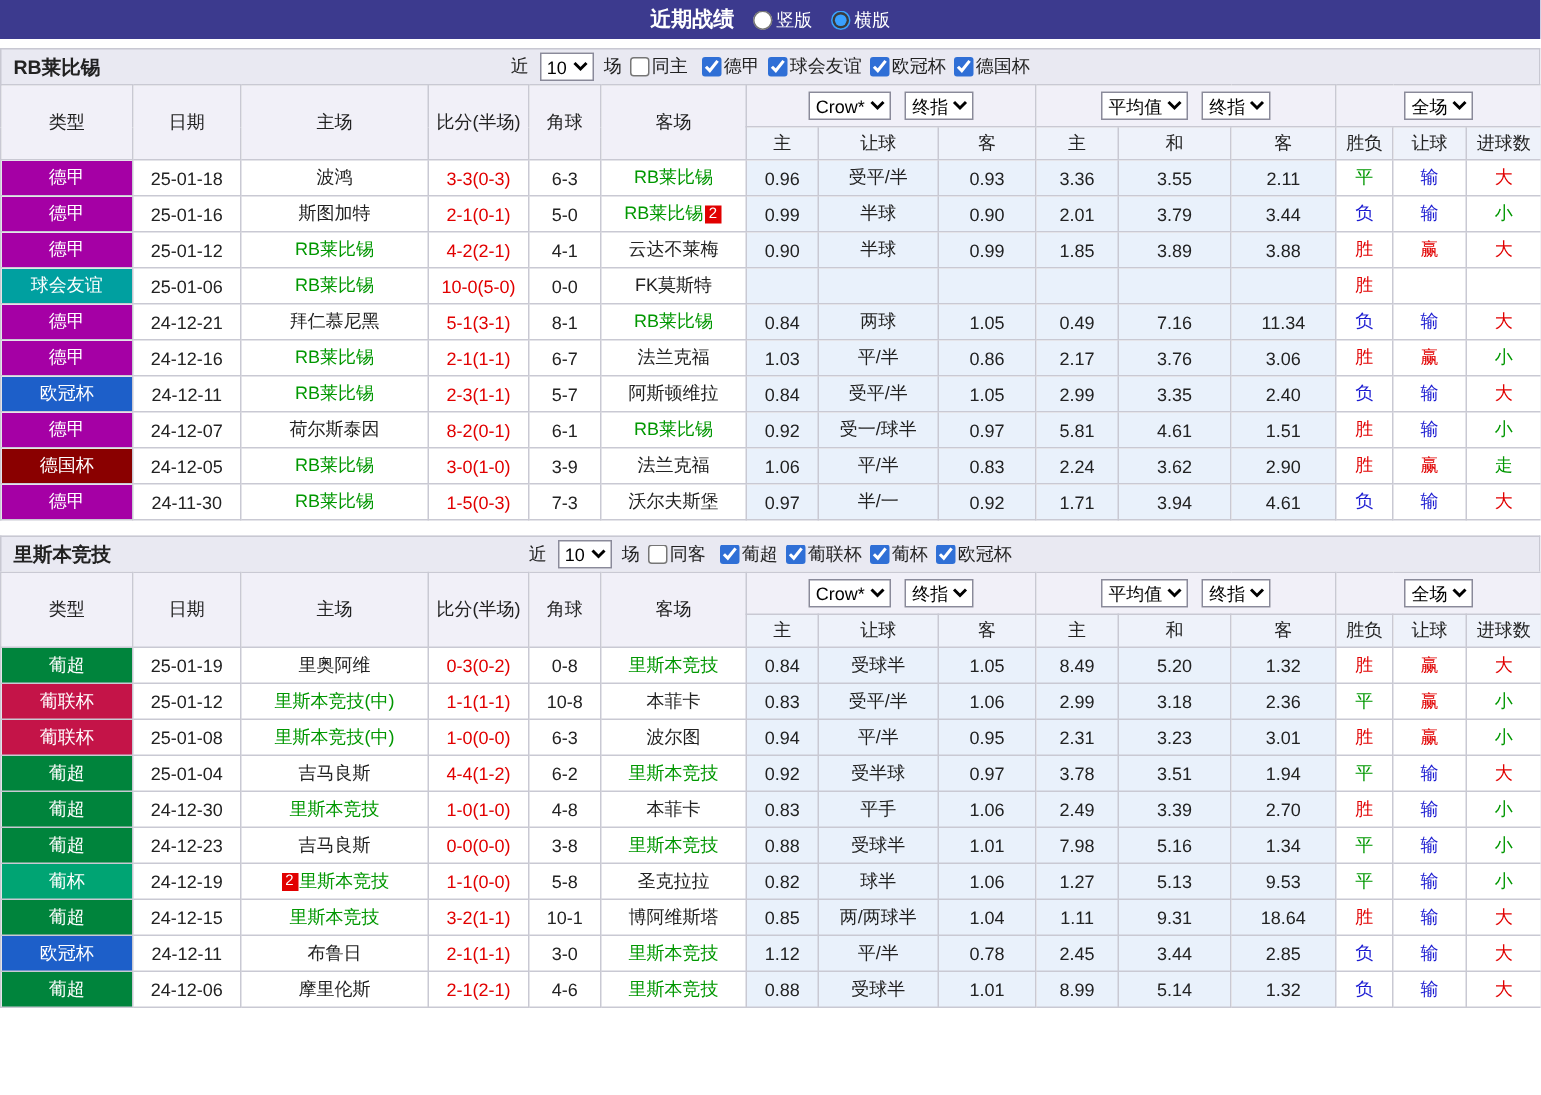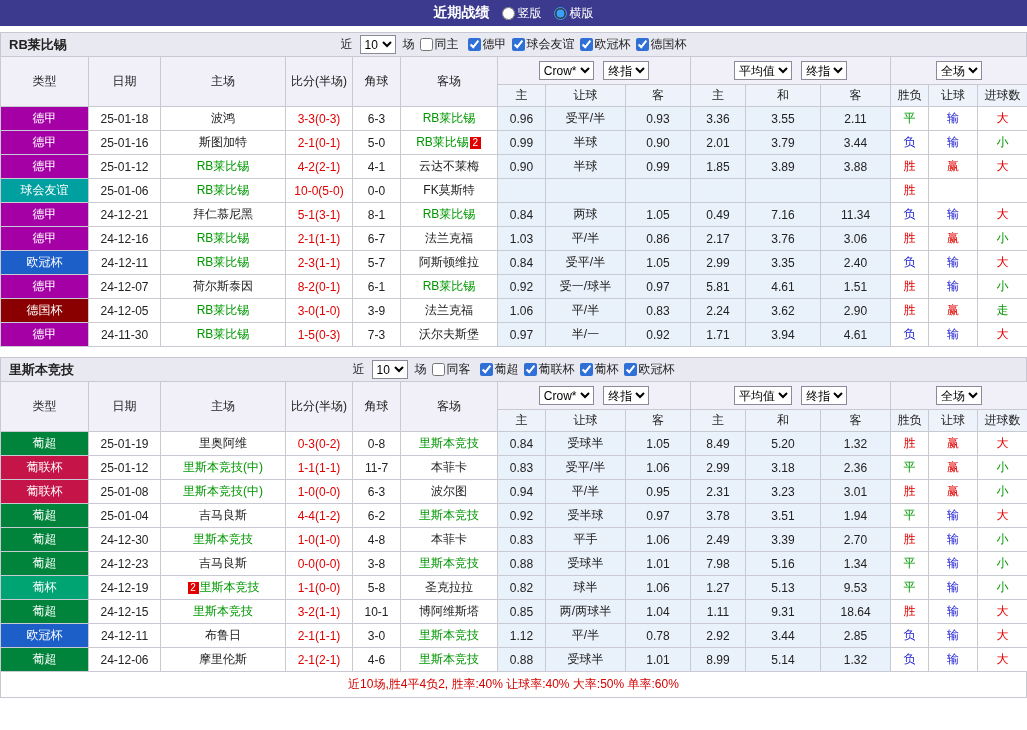--- a/index.html
+++ b/index.html
@@ -464,21 +464,21 @@
           <td class="oddsbg">1.32</td>
           <td style="color: rgb(225, 0, 0);">胜</td>
           <td style="color: rgb(225, 0, 0);">赢</td>
           <td style="color: rgb(225, 0, 0);">大</td>
         </tr>
         <tr>
           <td class="type" style="background: rgb(196, 20, 72);">葡联杯</td>
           <td>25-01-12</td>
           <td><span style="color: rgb(0, 151, 0);">里斯本竞技(中)</span></td>
           <td class="score">1-1(1-1)</td>
-          <td>11-7</td>
+          <td>10-8</td>
           <td><span>本菲卡</span></td>
           <td class="oddsbg">0.83</td>
           <td class="oddsbg">受平/半</td>
           <td class="oddsbg">1.06</td>
           <td class="oddsbg">2.99</td>
           <td class="oddsbg">3.18</td>
           <td class="oddsbg">2.36</td>
           <td style="color: rgb(0, 151, 0);">平</td>
           <td style="color: rgb(225, 0, 0);">赢</td>
           <td style="color: rgb(0, 151, 0);">小</td>
@@ -588,21 +588,21 @@
         <tr>
           <td class="type" style="background: rgb(29, 95, 201);">欧冠杯</td>
           <td>24-12-11</td>
           <td><span>布鲁日</span></td>
           <td class="score">2-1(1-1)</td>
           <td>3-0</td>
           <td><span style="color: rgb(0, 151, 0);">里斯本竞技</span></td>
           <td class="oddsbg">1.12</td>
           <td class="oddsbg">平/半</td>
           <td class="oddsbg">0.78</td>
-          <td class="oddsbg">2.92</td>
+          <td class="oddsbg">2.45</td>
           <td class="oddsbg">3.44</td>
           <td class="oddsbg">2.85</td>
           <td style="color: rgb(27, 27, 209);">负</td>
           <td style="color: rgb(27, 27, 209);">输</td>
           <td style="color: rgb(225, 0, 0);">大</td>
         </tr>
         <tr>
           <td class="type" style="background: rgb(0, 132, 60);">葡超</td>
           <td>24-12-06</td>
           <td><span>摩里伦斯</span></td>
@@ -614,14 +614,13 @@
           <td class="oddsbg">1.01</td>
           <td class="oddsbg">8.99</td>
           <td class="oddsbg">5.14</td>
           <td class="oddsbg">1.32</td>
           <td style="color: rgb(27, 27, 209);">负</td>
           <td style="color: rgb(27, 27, 209);">输</td>
           <td style="color: rgb(225, 0, 0);">大</td>
         </tr>
       </tbody>
   </table>
-  <div class="sec-foot">近10场,胜4平4负2, 胜率:40% 让球率:40% 大率:50% 单率:60%</div>
 </div>
 
 </body></html>

